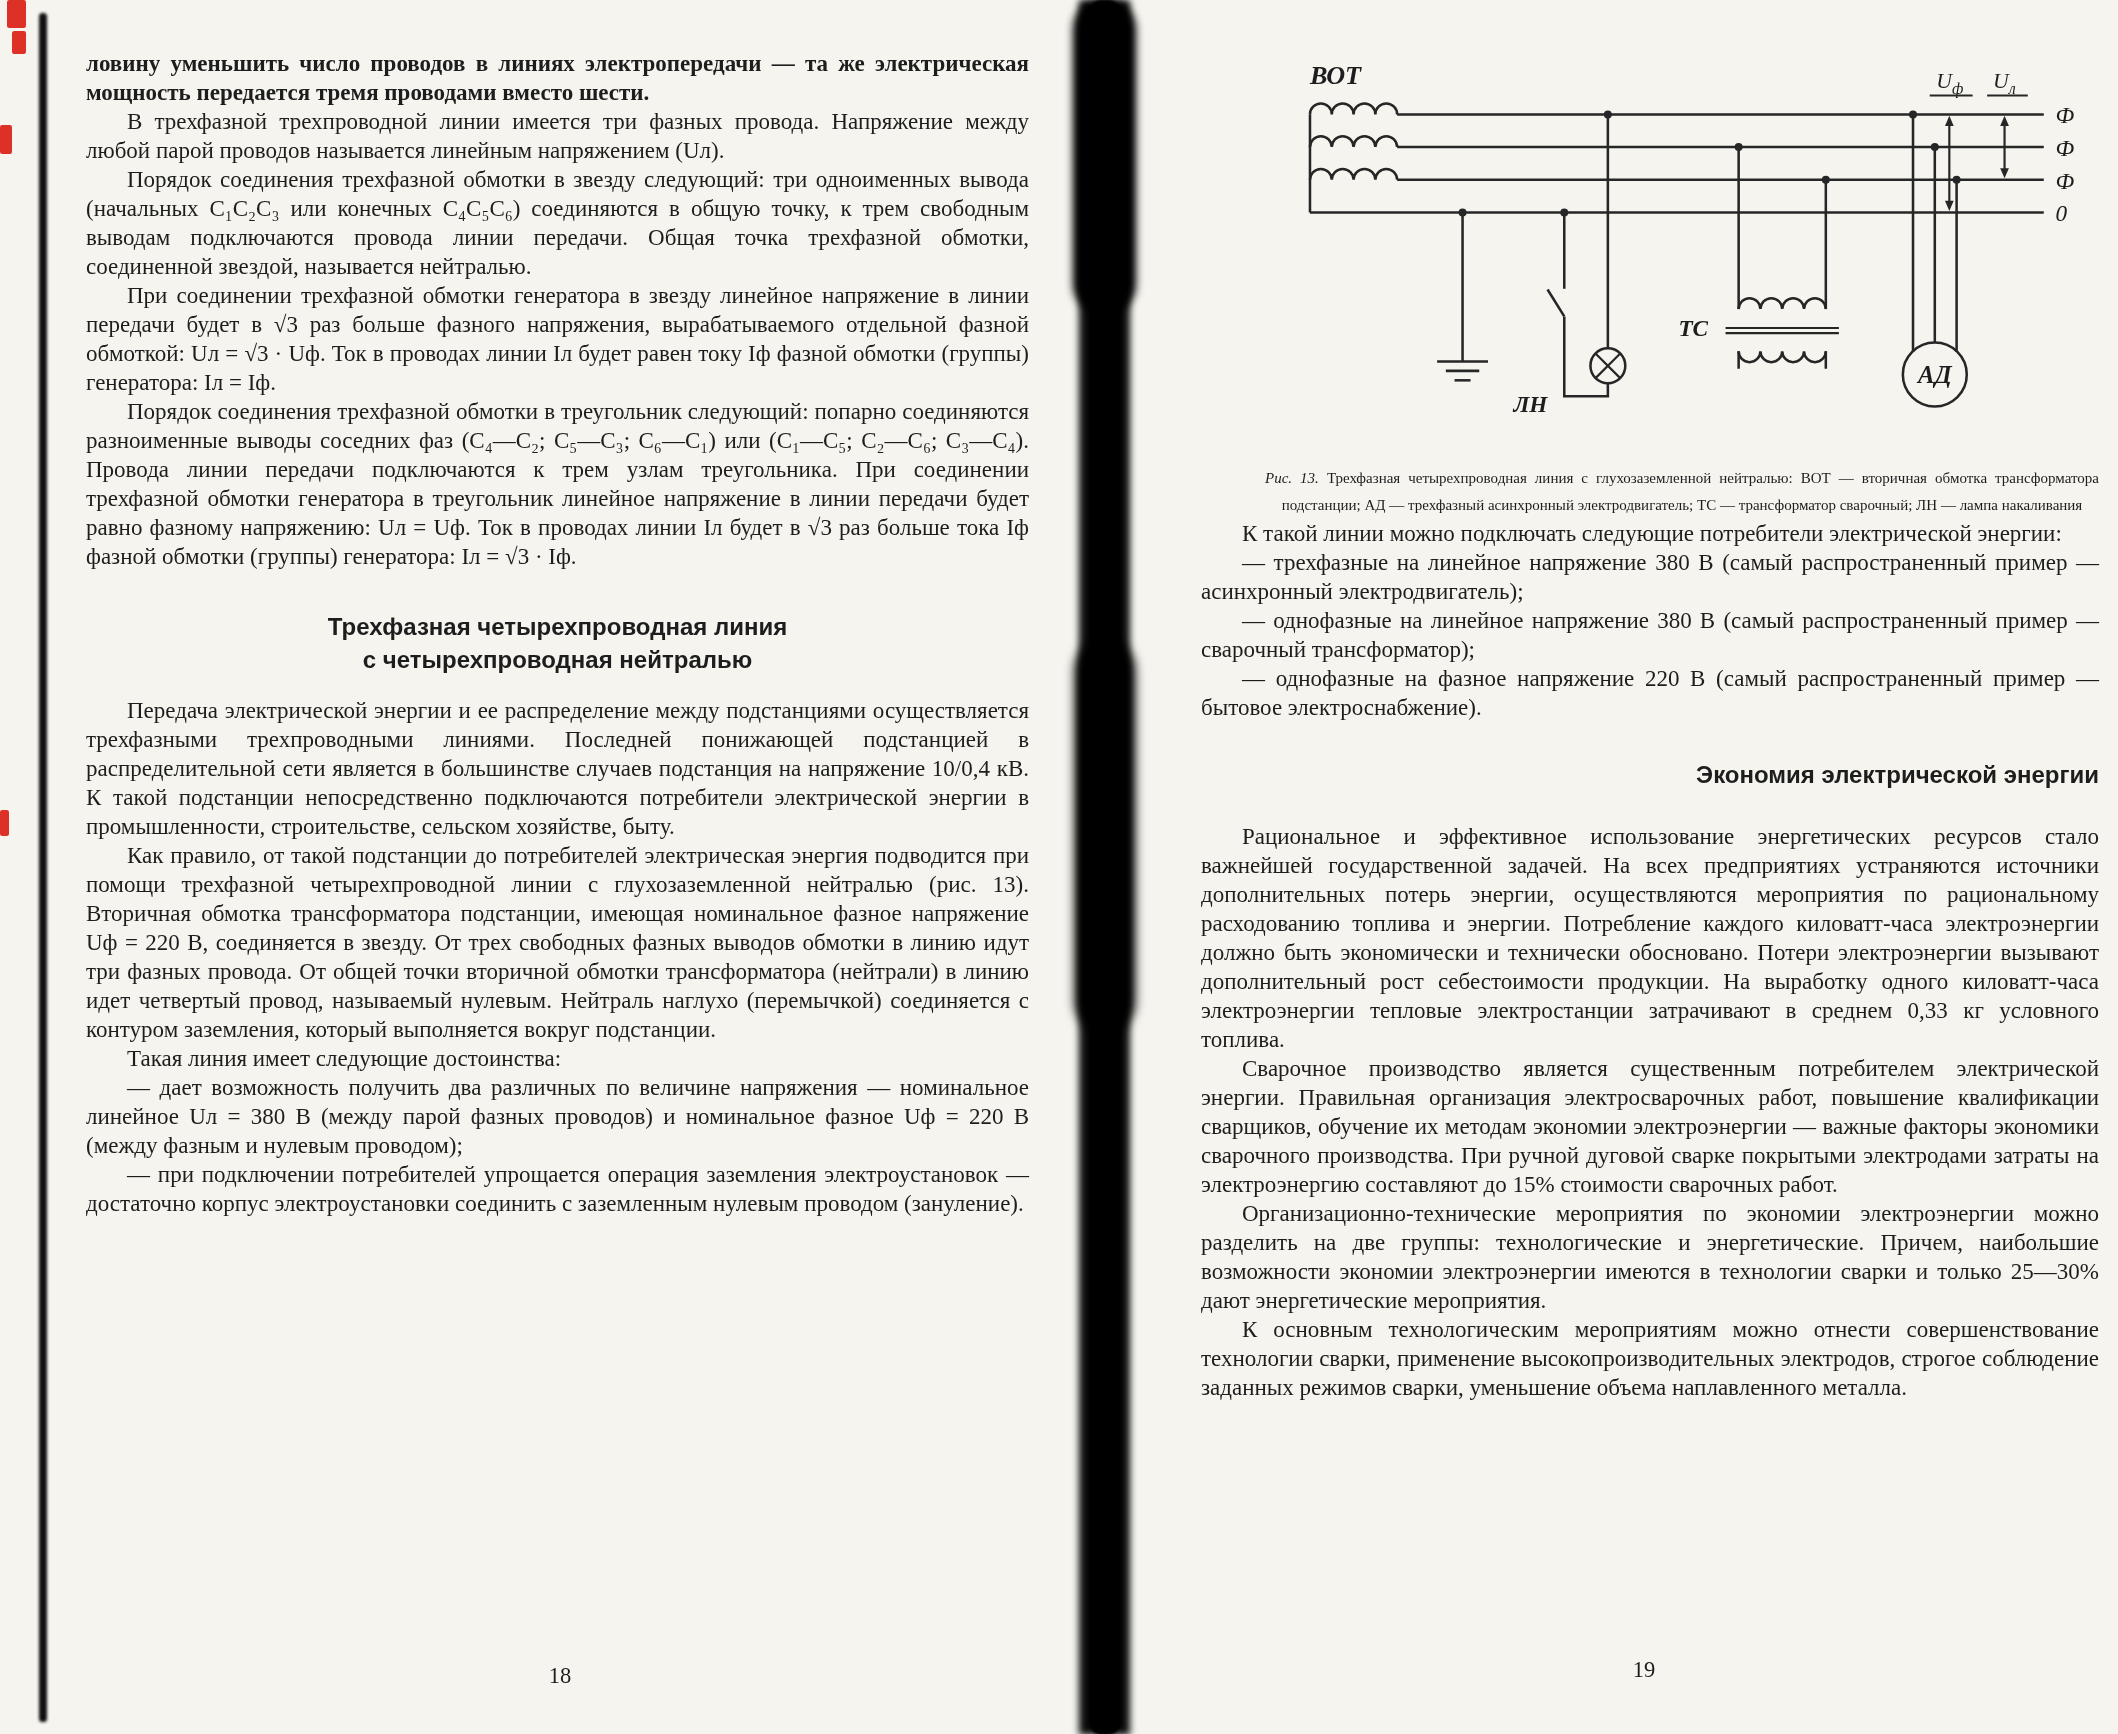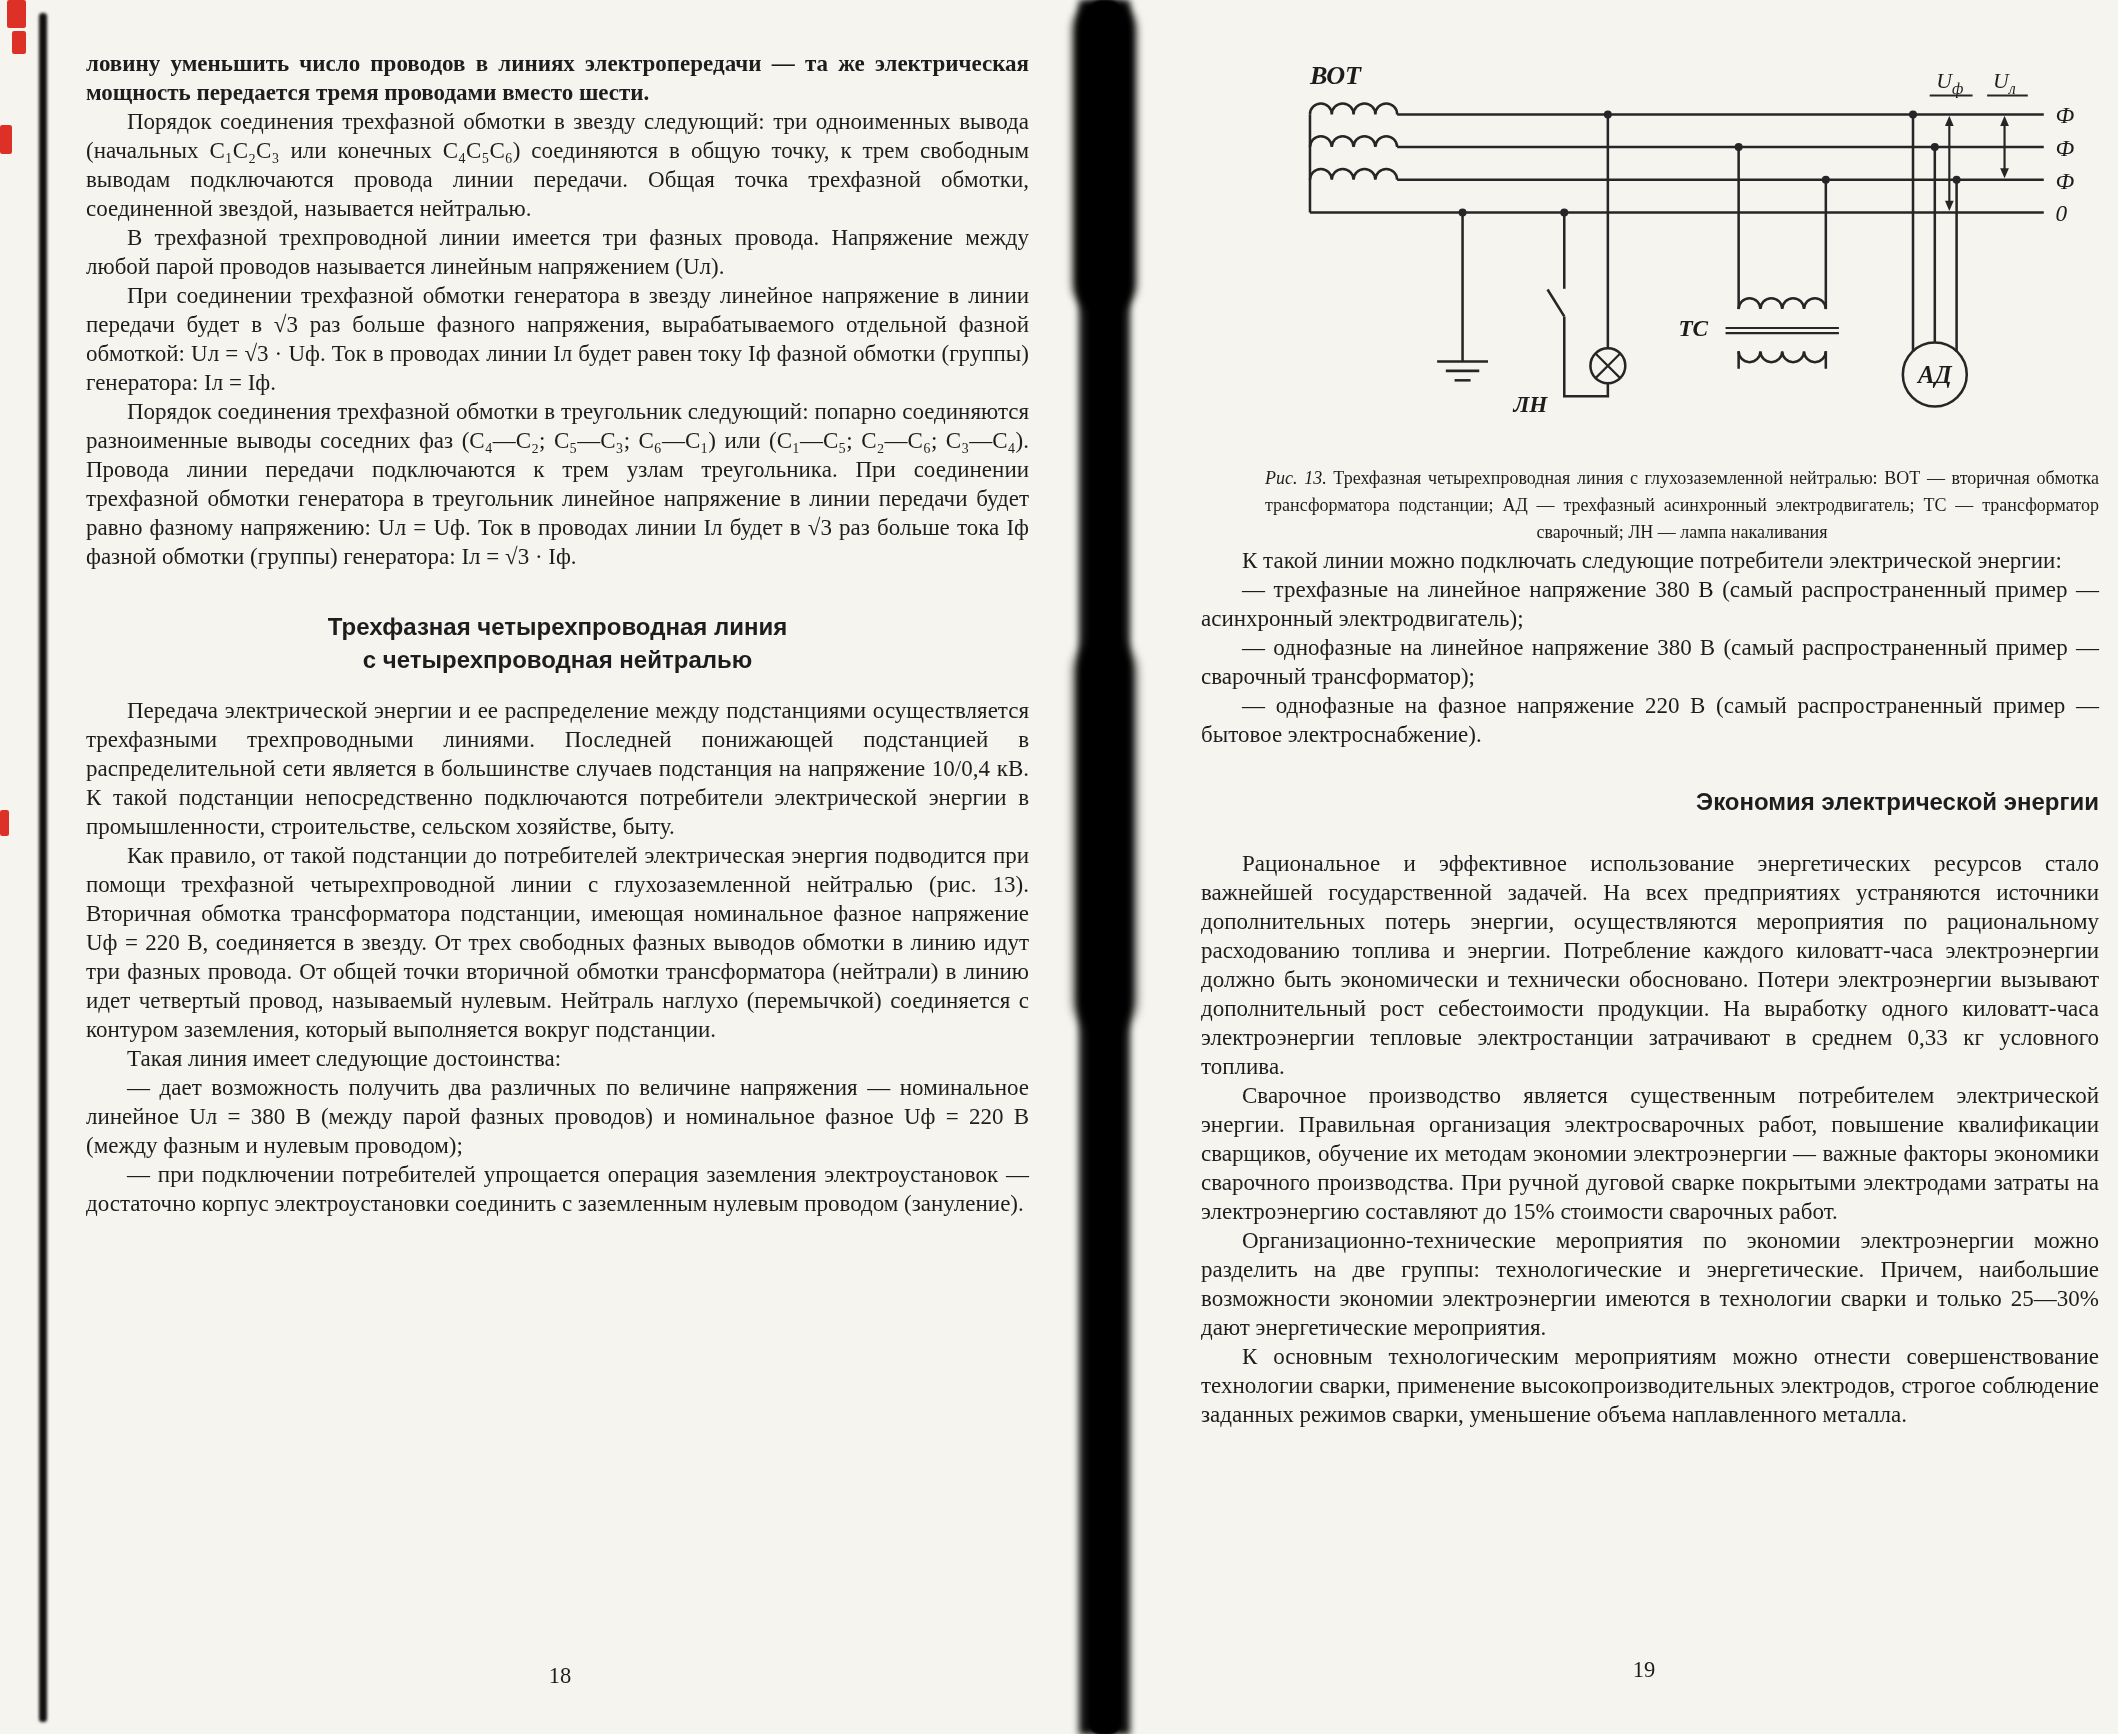--- a/index.html
+++ b/index.html
@@ -14,21 +14,21 @@
   .col-right{left:1201px;width:898px;}
   p.para{margin:0;text-indent:41px;}
   p.cont{text-indent:0;font-weight:bold;}
   .heading{
     font-family:"Liberation Sans", sans-serif;font-weight:bold;
     text-align:center;text-indent:0;font-size:24px;line-height:33px;
     margin:39px 0 20px 0;
   }
   .heading-right{margin:36px 0 30.5px 0;text-align:right;}
   .caption{
-    font-size:18px;line-height:27px;margin:13px 0 0 64px;
+    font-size:15px;line-height:27px;margin:13px 0 0 64px;
     text-align:justify;text-align-last:center;text-indent:0;
   }
   .cap-label{font-style:italic;}
   .after-fig{margin-top:32px;}
   .fig-wrap{width:898px;height:396px;}
   .pageno{position:absolute;font-size:22.5px;transform:translateX(-50%);}
   .pageno-left{left:560px;top:1663px;}
   .pageno-right{left:1644px;top:1657px;}
 
   
@@ -57,22 +57,22 @@
 <div class="red-mark red-2"></div>
 <div class="red-mark red-3"></div>
 <div class="red-mark red-4"></div>
 <div class="gutter-band"></div>
 <div class="gutter-blob1"></div>
 <div class="gutter-blob2"></div>
 <div class="gutter-core"></div>
 
 <div class="col col-left">
   <p class="para cont">ловину уменьшить число проводов в линиях электропередачи — та же электрическая мощность передается тремя проводами вместо шести.</p>
+  <p class="para">В трехфазной трехпроводной линии имеется три фазных провода. Напряжение между любой парой проводов называется линейным напряжением (Uл).</p>
   <p class="para">Порядок соединения трехфазной обмотки в звезду следующий: три одноименных вывода (начальных С₁С₂С₃ или конечных С₄С₅С₆) соединяются в общую точку, к трем свободным выводам подключаются провода линии передачи. Общая точка трехфазной обмотки, соединенной звездой, называется нейтралью.</p>
-  <p class="para">В трехфазной трехпроводной линии имеется три фазных провода. Напряжение между любой парой проводов называется линейным напряжением (Uл).</p>
   <p class="para">При соединении трехфазной обмотки генератора в звезду линейное напряжение в линии передачи будет в √3 раз больше фазного напряжения, вырабатываемого отдельной фазной обмоткой: Uл = √3 · Uф. Ток в проводах линии Iл будет равен току Iф фазной обмотки (группы) генератора: Iл = Iф.</p>
   <p class="para">Порядок соединения трехфазной обмотки в треугольник следующий: попарно соединяются разноименные выводы соседних фаз (С₄—С₂; С₅—С₃; С₆—С₁) или (С₁—С₅; С₂—С₆; С₃—С₄). Провода линии передачи подключаются к трем узлам треугольника. При соединении трехфазной обмотки генератора в треугольник линейное напряжение в линии передачи будет равно фазному напряжению: Uл = Uф. Ток в проводах линии Iл будет в √3 раз больше тока Iф фазной обмотки (группы) генератора: Iл = √3 · Iф.</p>
 
   <div class="heading">
     <div>Трехфазная четырехпроводная линия</div>
     <div>с четырехпроводная нейтралью</div>
   </div>
 
   <p class="para">Передача электрической энергии и ее распределение между подстанциями осуществляется трехфазными трехпроводными линиями. Последней понижающей подстанцией в распределительной сети является в большинстве случаев подстанция на напряжение 10/0,4 кВ. К такой подстанции непосредственно подключаются потребители электрической энергии в промышленности, строительстве, сельском хозяйстве, быту.</p>
   <p class="para">Как правило, от такой подстанции до потребителей электрическая энергия подводится при помощи трехфазной четырехпроводной линии с глухозаземленной нейтралью (рис. 13). Вторичная обмотка трансформатора подстанции, имеющая номинальное фазное напряжение Uф = 220 В, соединяется в звезду. От трех свободных фазных выводов обмотки в линию идут три фазных провода. От общей точки вторичной обмотки трансформатора (нейтрали) в линию идет четвертый провод, называемый нулевым. Нейтраль наглухо (перемычкой) соединяется с контуром заземления, который выполняется вокруг подстанции.</p>

